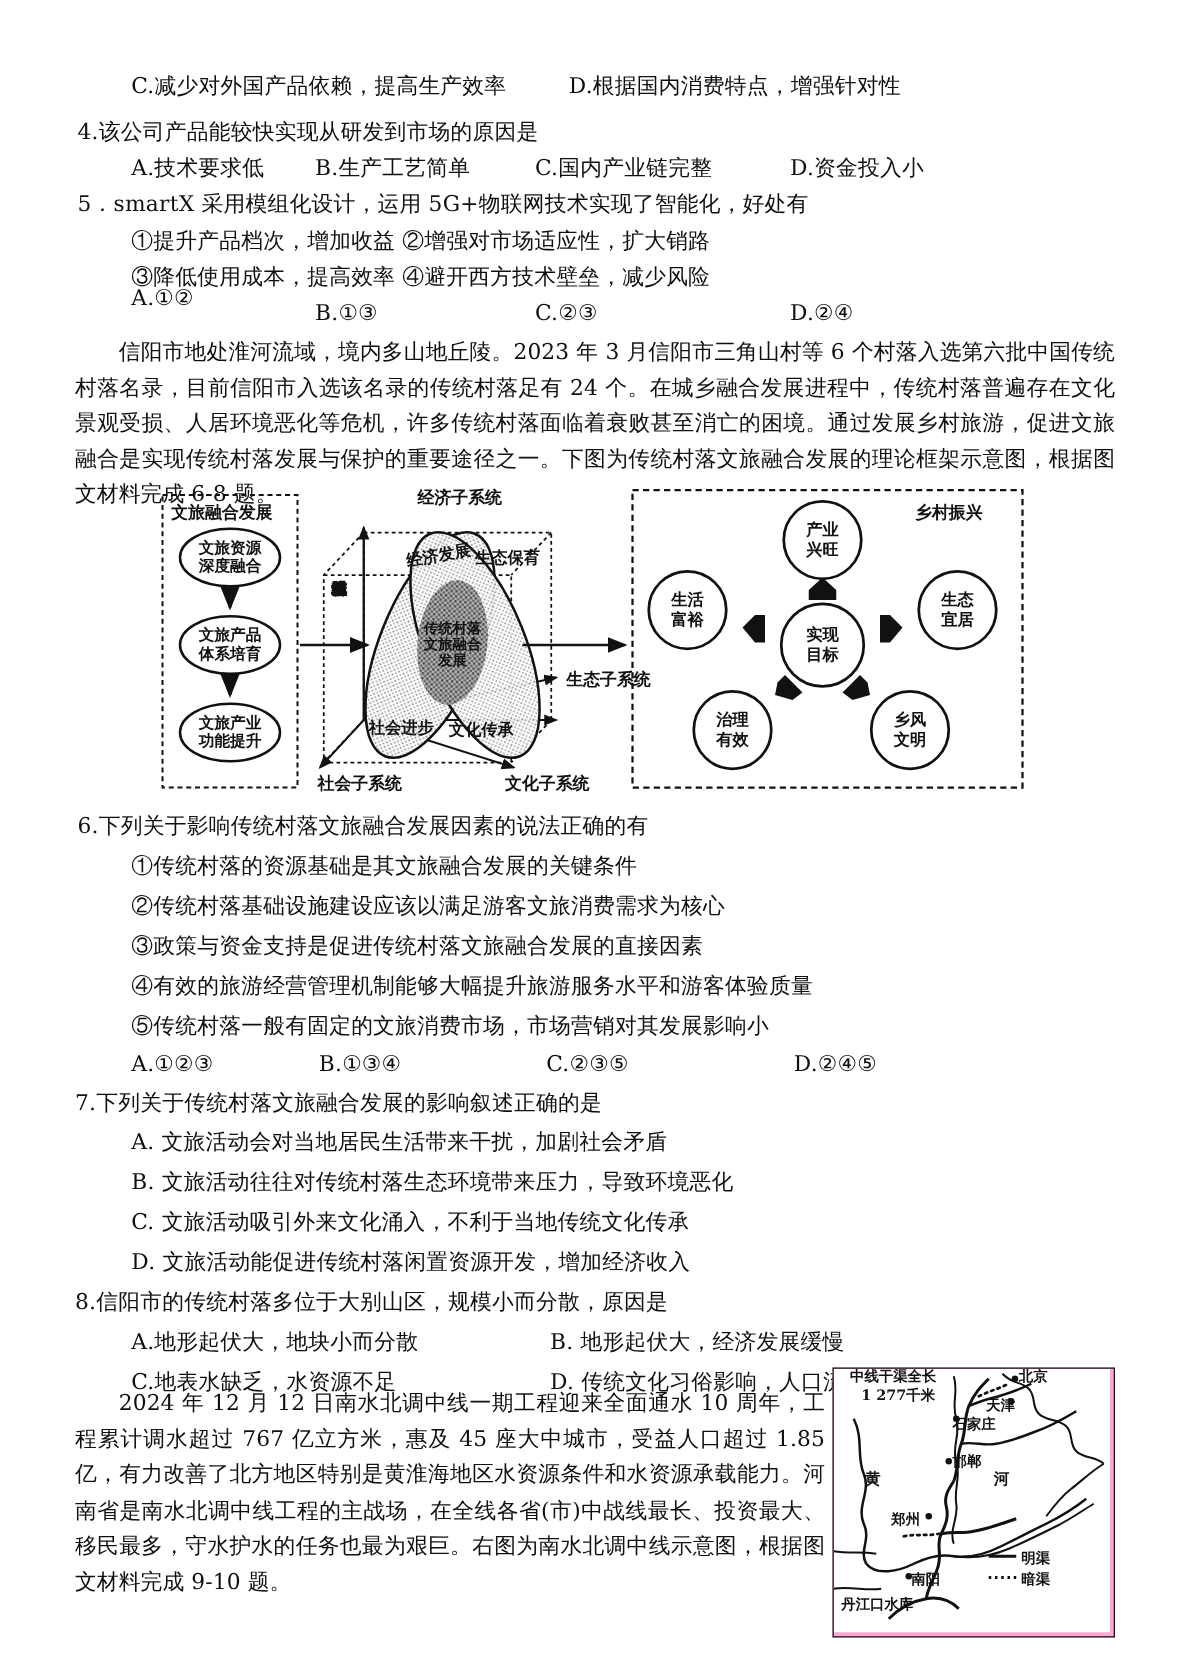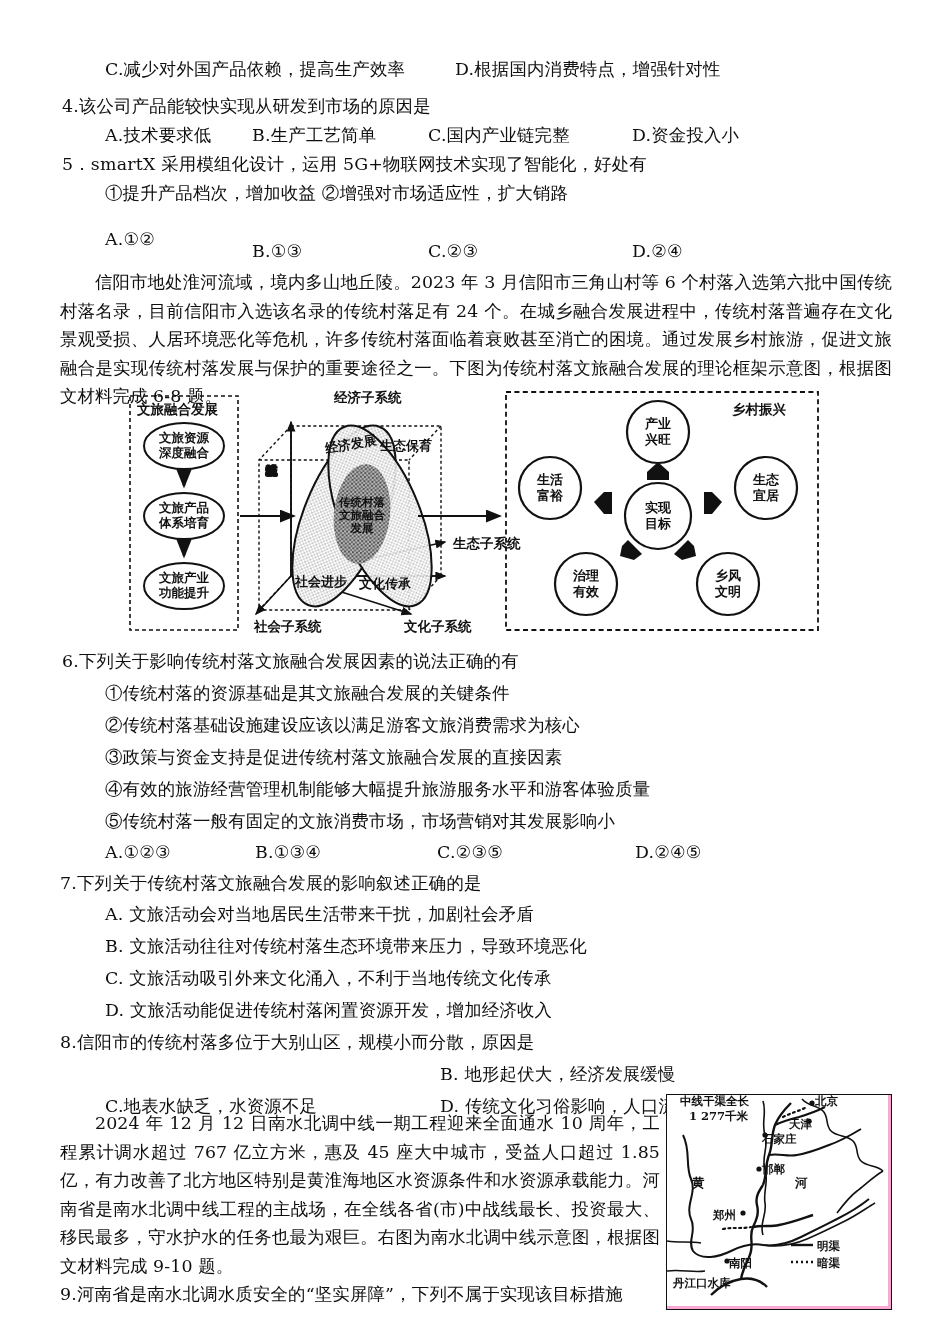--- a/index.html
+++ b/index.html
@@ -71,20 +71,21 @@
   <div class="txt" style="left:455px; top:58px;">D.根据国内消费特点，增强针对性</div>
 
   <div class="txt" style="left:62px; top:95px;">4.该公司产品能较快实现从研发到市场的原因是</div>
   <div class="txt" style="left:105px; top:124px;">A.技术要求低</div>
   <div class="txt" style="left:252px; top:124px;">B.生产工艺简单</div>
   <div class="txt" style="left:428px; top:124px;">C.国内产业链完整</div>
   <div class="txt" style="left:632px; top:124px;">D.资金投入小</div>
 
   <div class="txt" style="left:62px; top:153px;">5．smartX 采用模组化设计，运用 5G+物联网技术实现了智能化，好处有</div>
   <div class="txt" style="left:105px; top:182px;">①提升产品档次，增加收益 ②增强对市场适应性，扩大销路</div>
+  <div class="txt" style="left:105px; top:211px;">③降低使用成本，提高效率 ④避开西方技术壁垒，减少风险</div>
   <div class="txt" style="left:105px; top:228px;">A.①②</div>
   <div class="txt" style="left:252px; top:240px;">B.①③</div>
   <div class="txt" style="left:428px; top:240px;">C.②③</div>
   <div class="txt" style="left:632px; top:240px;">D.②④</div>
 
   <div class="body-para" style="left:60px; top:268px; width:832px; text-indent:35px;">信阳市地处淮河流域，境内多山地丘陵。2023 年 3 月信阳市三角山村等 6 个村落入选第六批中国传统村落名录，目前信阳市入选该名录的传统村落足有 24 个。在城乡融合发展进程中，传统村落普遍存在文化景观受损、人居环境恶化等危机，许多传统村落面临着衰败甚至消亡的困境。通过发展乡村旅游，促进文旅融合是实现传统村落发展与保护的重要途径之一。下图为传统村落文旅融合发展的理论框架示意图，根据图文材料完成 6-8 题。</div>
 
   <div id="fig-framework">
     <svg width="700" height="252" viewBox="0 0 700 252" xmlns="http://www.w3.org/2000/svg">
       <defs>
@@ -217,20 +218,21 @@
   <div class="txt" style="left:437px; top:841px;">C.②③⑤</div>
   <div class="txt" style="left:635px; top:841px;">D.②④⑤</div>
 
   <div class="txt" style="left:60px; top:872px;">7.下列关于传统村落文旅融合发展的影响叙述正确的是</div>
   <div class="txt" style="left:105px; top:903px;">A. 文旅活动会对当地居民生活带来干扰，加剧社会矛盾</div>
   <div class="txt" style="left:105px; top:935px;">B. 文旅活动往往对传统村落生态环境带来压力，导致环境恶化</div>
   <div class="txt" style="left:105px; top:967px;">C. 文旅活动吸引外来文化涌入，不利于当地传统文化传承</div>
   <div class="txt" style="left:105px; top:999px;">D. 文旅活动能促进传统村落闲置资源开发，增加经济收入</div>
 
   <div class="txt" style="left:60px; top:1031px;">8.信阳市的传统村落多位于大别山区，规模小而分散，原因是</div>
+  <div class="txt" style="left:105px; top:1063px;">A.地形起伏大，地块小而分散</div>
   <div class="txt" style="left:440px; top:1063px;">B. 地形起伏大，经济发展缓慢</div>
   <div class="txt" style="left:105px; top:1095px;">C.地表水缺乏，水资源不足</div>
   <div class="txt" style="left:440px; top:1095px;">D. 传统文化习俗影响，人口流动量大</div>
 
   <div class="body-para" style="left:60px; top:1109px; width:600px; text-indent:35px;">2024 年 12 月 12 日南水北调中线一期工程迎来全面通水 10 周年，工程累计调水超过 767 亿立方米，惠及 45 座大中城市，受益人口超过 1.85 亿，有力改善了北方地区特别是黄淮海地区水资源条件和水资源承载能力。河南省是南水北调中线工程的主战场，在全线各省(市)中战线最长、投资最大、移民最多，守水护水的任务也最为艰巨。右图为南水北调中线示意图，根据图文材料完成 9-10 题。</div>
 
   <div id="fig-map">
     <svg width="221" height="211" viewBox="0 0 221 211" xmlns="http://www.w3.org/2000/svg">
       <rect x="0" y="0" width="221" height="211" fill="#fff"></rect>
 
@@ -282,15 +284,14 @@
       <text x="62" y="172" font-family="'DejaVu Serif',serif" font-size="11.5" font-weight="bold" fill="#111">南阳</text>
       <text x="6" y="192" font-family="'DejaVu Serif',serif" font-size="11.5" font-weight="bold" fill="#111">丹江口水库</text>
 
       <line x1="124" y1="150" x2="146" y2="150" stroke="#111" stroke-width="2.4"></line>
       <text x="150" y="155" font-family="'DejaVu Serif',serif" font-size="11.5" font-weight="bold" fill="#111">明渠</text>
       <line x1="124" y1="167" x2="146" y2="167" stroke="#111" stroke-width="2.4" stroke-dasharray="2 3"></line>
       <text x="150" y="172" font-family="'DejaVu Serif',serif" font-size="11.5" font-weight="bold" fill="#111">暗渠</text>
     </svg>
   </div>
 
-  <div class="txt" style="left:60px; top:1283px;">9.河南省是南水北调水质安全的“坚实屏障”，下列不属于实现该目标措施</div>
 
 </div>
 
 </body></html>

